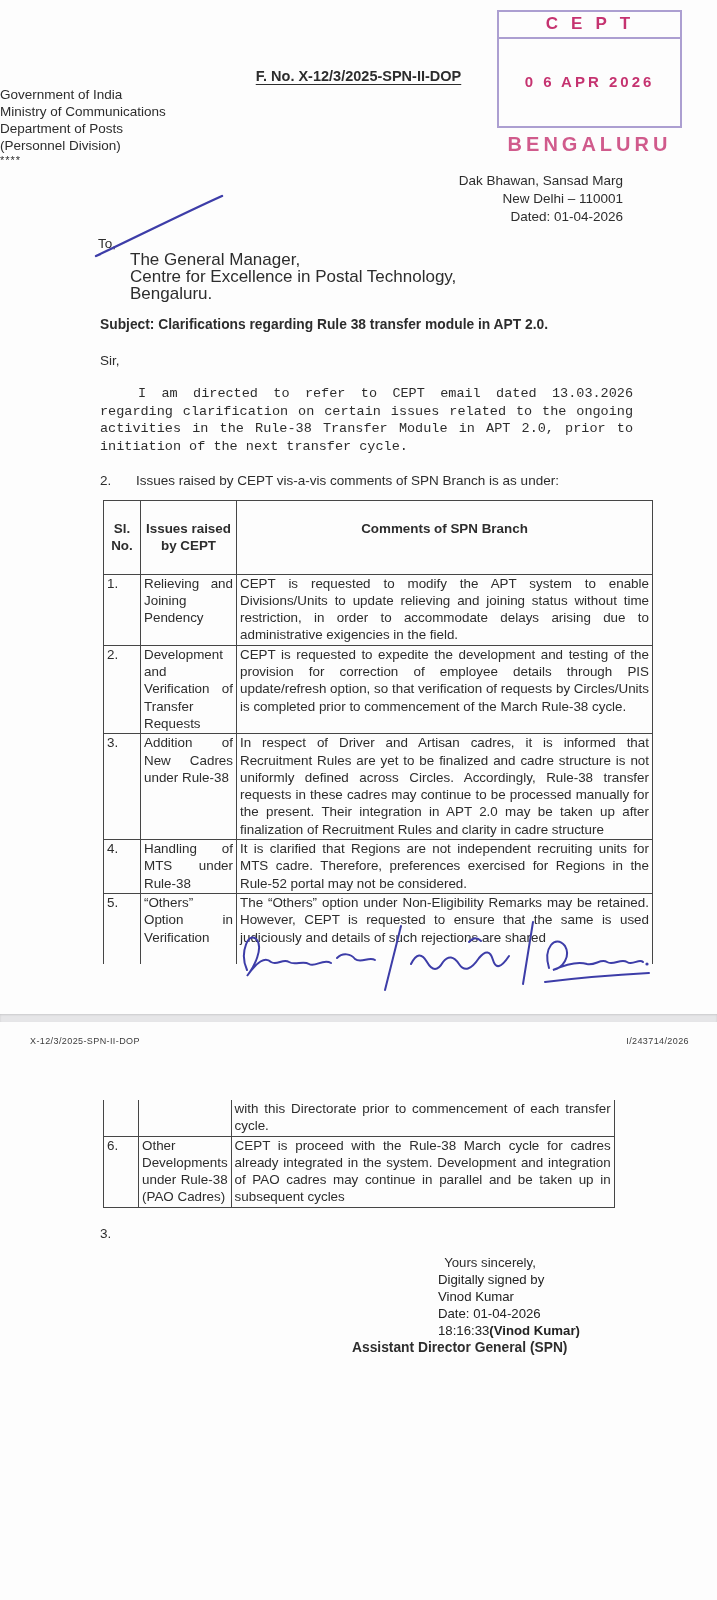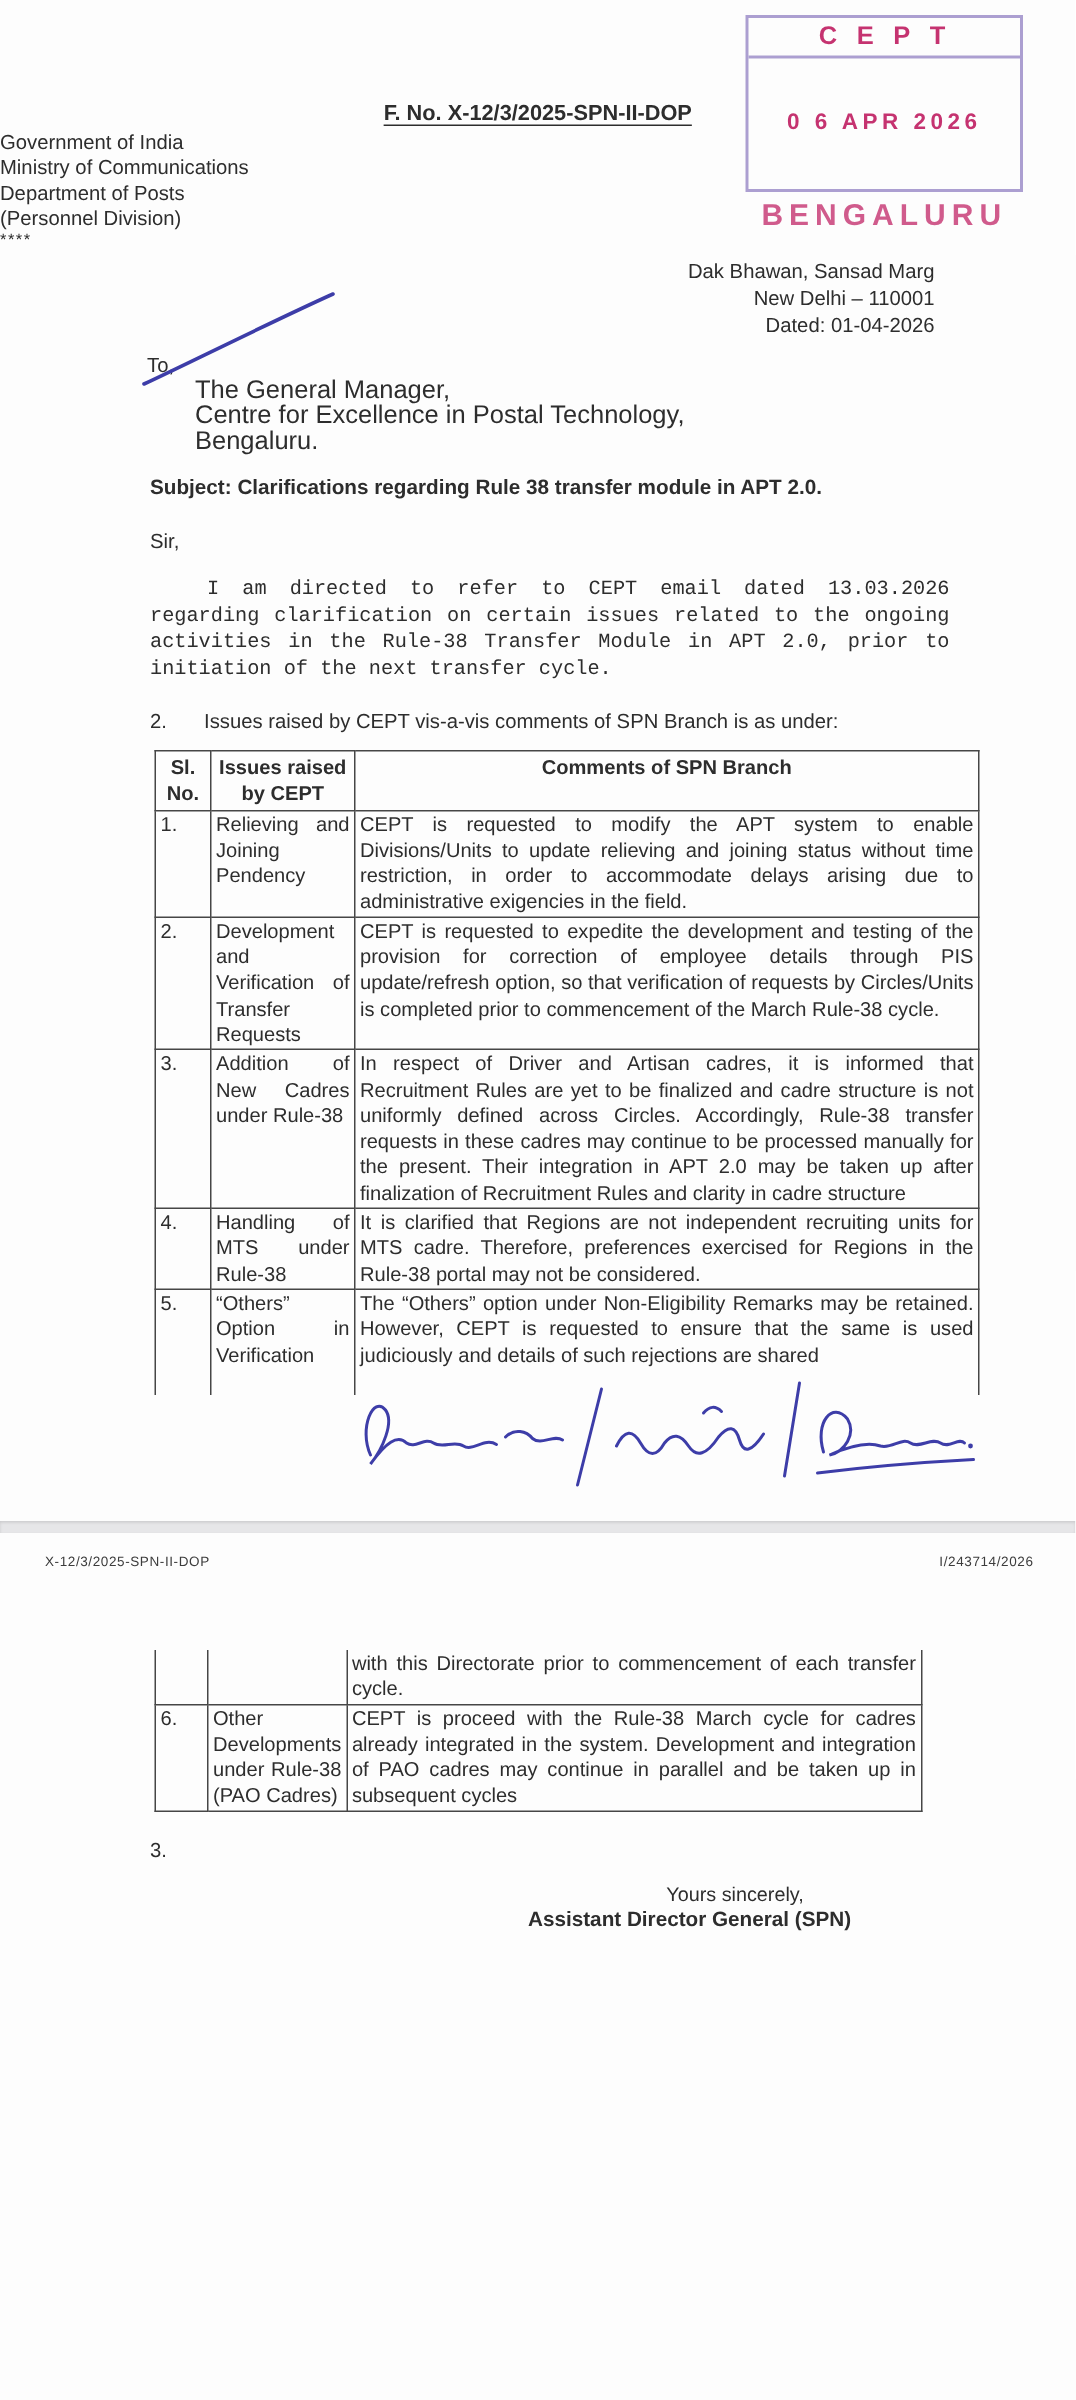--- a/index.html
+++ b/index.html
@@ -43,21 +43,21 @@
   .para1{margin-top:17px;text-indent:38px;}
   .num-para{display:flex;margin-top:18px;margin-left:100px;margin-right:84px;font-size:13.5px;}
   .num-para .num{width:36px;flex:none;}
 
   
   table.issues{border-collapse:collapse;margin-top:12px;margin-left:103px;table-layout:fixed;}
   table.issues td,table.issues th{
     border:1px solid #464646;vertical-align:top;font-size:13.4px;line-height:17.3px;
     padding:0 3px 1px 3px;overflow:hidden;
   }
-  table.issues th{font-weight:bold;text-align:center;padding:2px 2px;}
+  table.issues th{font-weight:bold;text-align:center;padding:19px 2px;}
   .col-no{width:30px;}
   .col-issue{width:89px;text-align:justify;}
   .col-comment{width:409px;text-align:justify;}
   .p1-table tr.cutoff td{border-bottom:none;padding-bottom:18px;}
 
   .p2-table{margin-left:105px;}
   .p2-table .col-comment{width:376px;}
   .p2-table .col-issue{width:85px;}
   .p2-table .col-no{width:28px;}
   .p2-table tr.cont td{border-top:none;}
@@ -146,21 +146,21 @@
         <td class="col-comment">CEPT is requested to expedite the development and testing of the provision for correction of employee details through PIS update/refresh option, so that verification of requests by Circles/Units is completed prior to commencement of the March Rule-38 cycle.</td>
       </tr>
       <tr>
         <td class="col-no">3.</td>
         <td class="col-issue">Addition of New Cadres under Rule-38</td>
         <td class="col-comment">In respect of Driver and Artisan cadres, it is informed that Recruitment Rules are yet to be finalized and cadre structure is not uniformly defined across Circles. Accordingly, Rule-38 transfer requests in these cadres may continue to be processed manually for the present. Their integration in APT 2.0 may be taken up after finalization of Recruitment Rules and clarity in cadre structure</td>
       </tr>
       <tr>
         <td class="col-no">4.</td>
         <td class="col-issue">Handling of MTS under Rule-38</td>
-        <td class="col-comment">It is clarified that Regions are not independent recruiting units for MTS cadre. Therefore, preferences exercised for Regions in the Rule-38 portal may not be considered.</td>
+        <td class="col-comment">It is clarified that Regions are not independent recruiting units for MTS cadre. Therefore, preferences exercised for Regions in the Rule-52 portal may not be considered.</td>
       </tr>
       <tr class="cutoff">
         <td class="col-no">5.</td>
         <td class="col-issue">“Others” Option in Verification</td>
         <td class="col-comment">The “Others” option under Non-Eligibility Remarks may be retained. However, CEPT is requested to ensure that the same is used judiciously and details of such rejections are shared</td>
       </tr>
     </tbody>
       </table>
 
     <svg class="handwriting" width="420" height="86" viewBox="0 0 420 86">
@@ -203,17 +203,25 @@
       </tbody>
         </table>
     </div>
 
     <div class="num-para">
       <span class="num">3.</span>
     </div>
 
     <div class="closing-block">
       <div class="closing-line">Yours sincerely,</div>
+      <div class="digi-lines">
+        <div>Digitally signed by</div>
+        <div>Vinod Kumar</div>
+        <div>Date: 01-04-2026</div>
+        <div class="digi-time">
+          <span>18:16:33</span><span class="bold-name">(Vinod Kumar)</span>
+        </div>
+      </div>
       <div class="signatory">Assistant Director General (SPN)</div>
     </div>
   </div>
 
 </div>
 
 </body></html>

